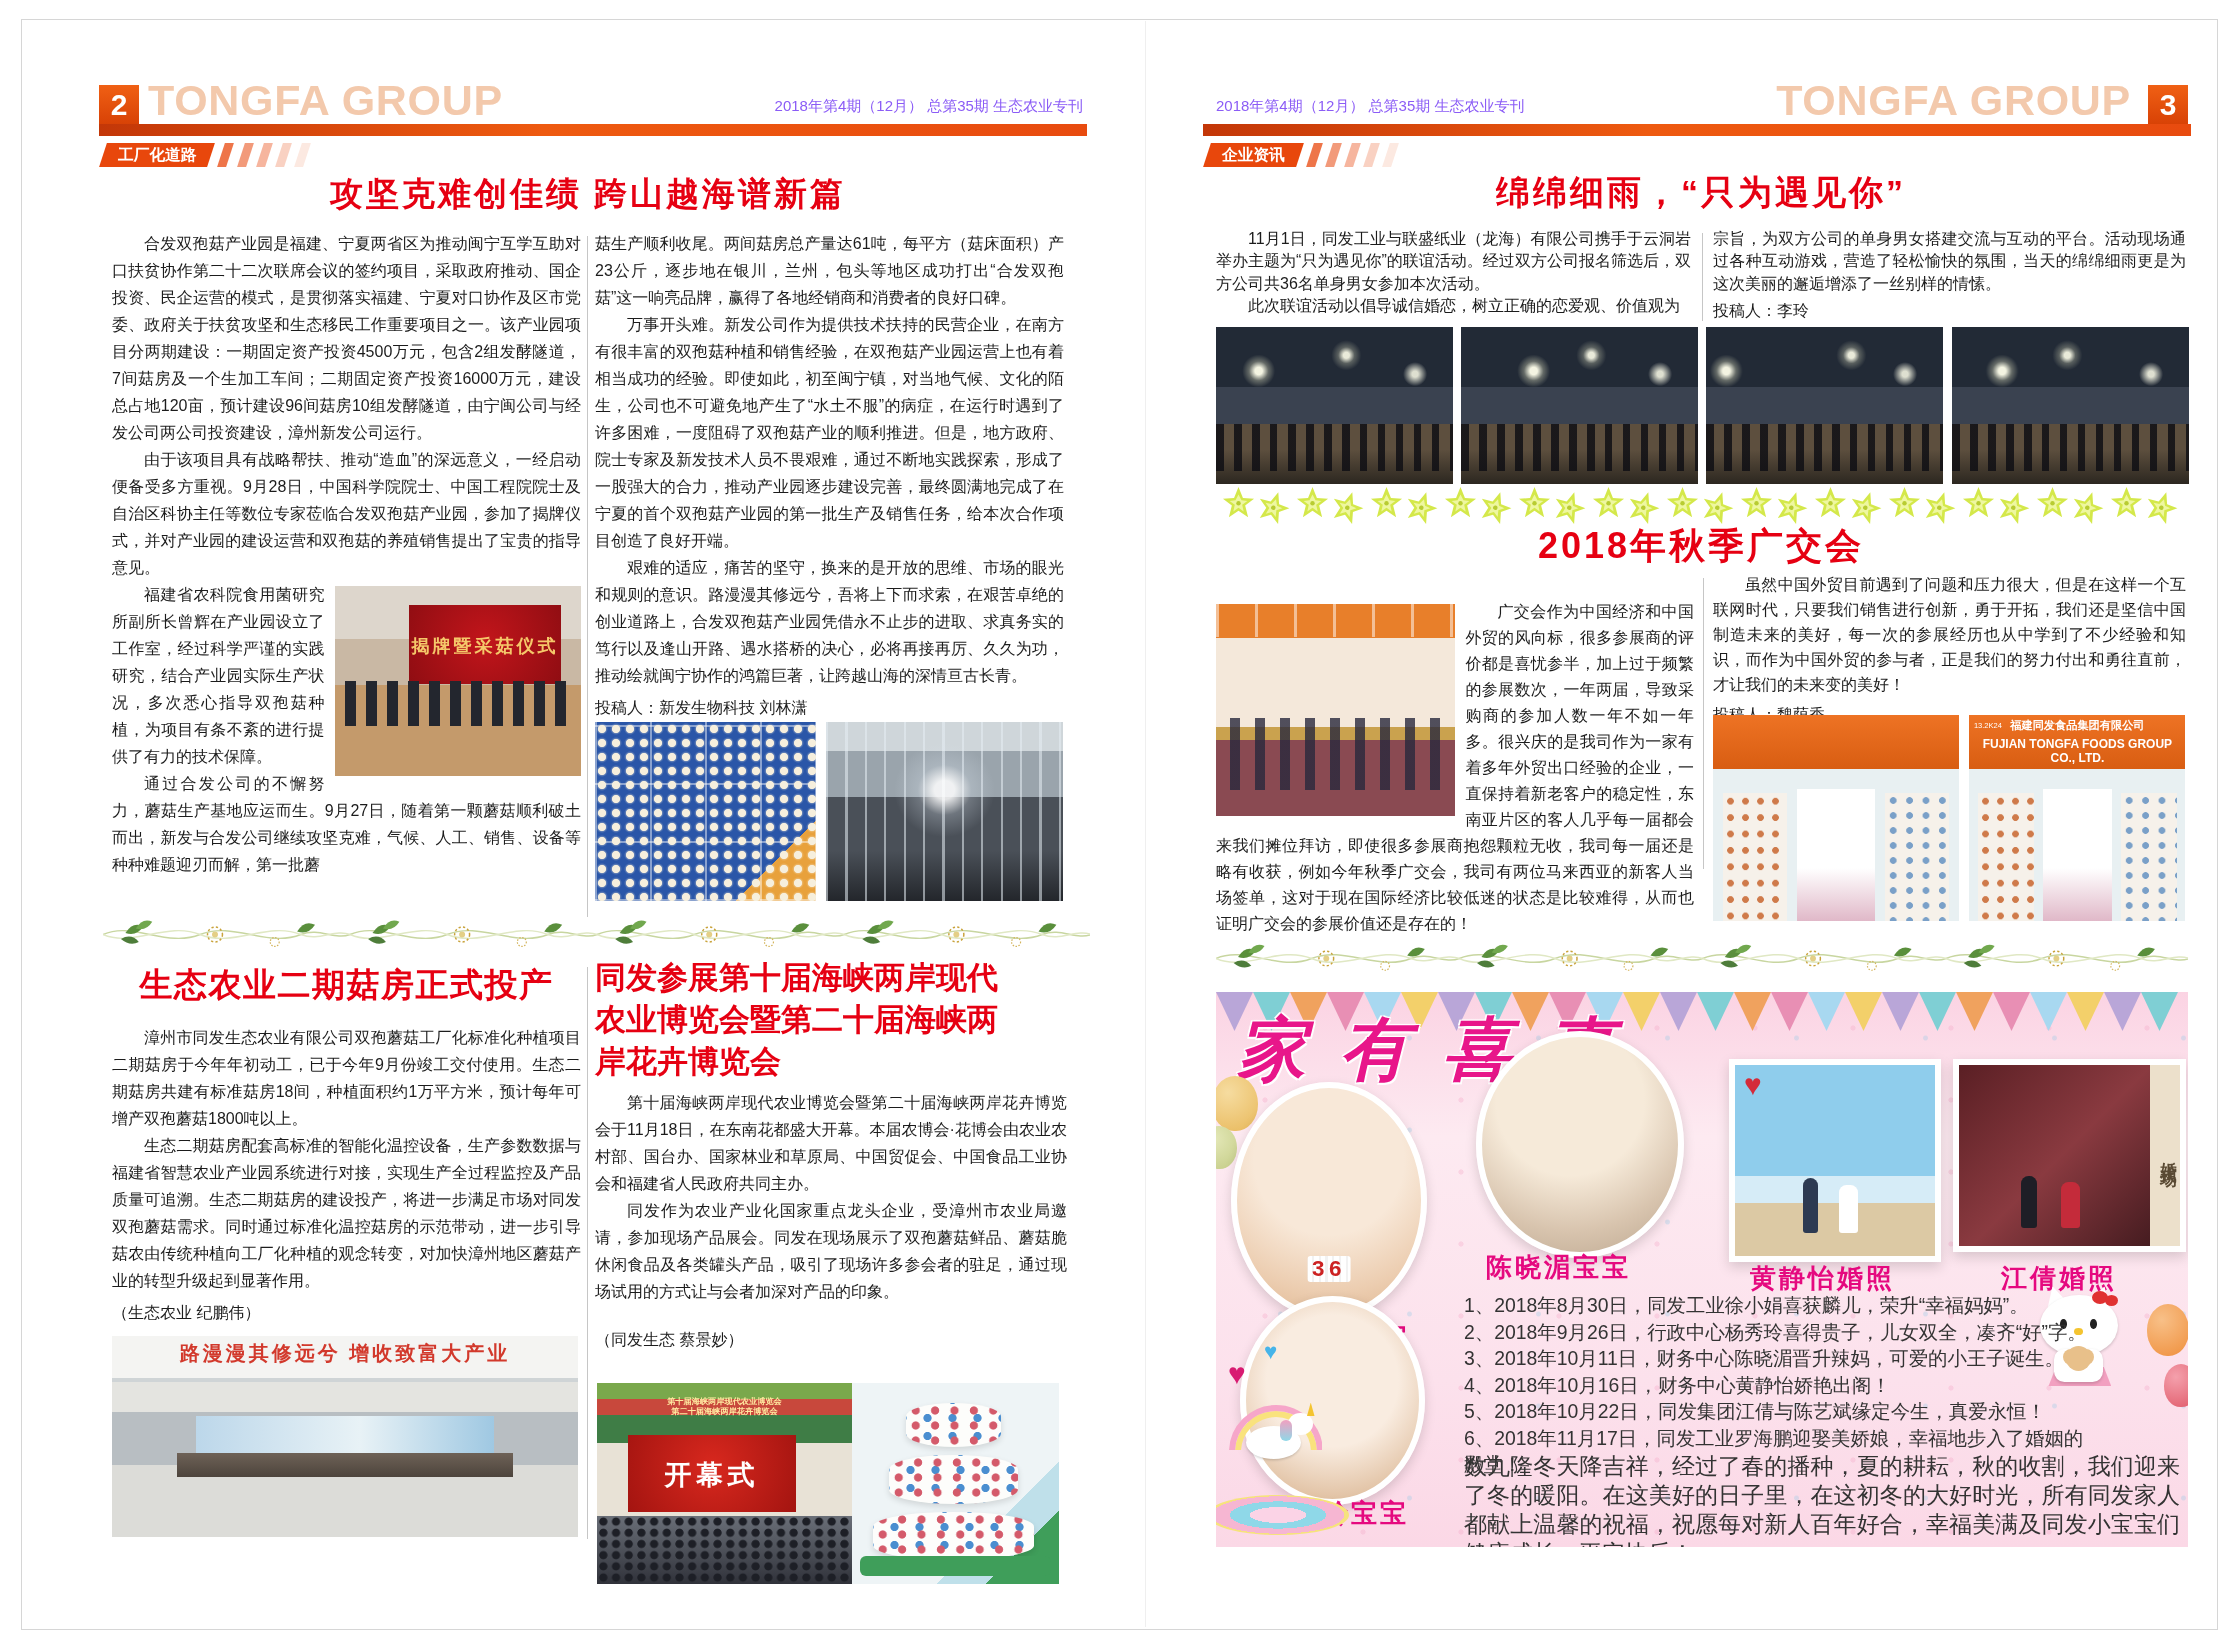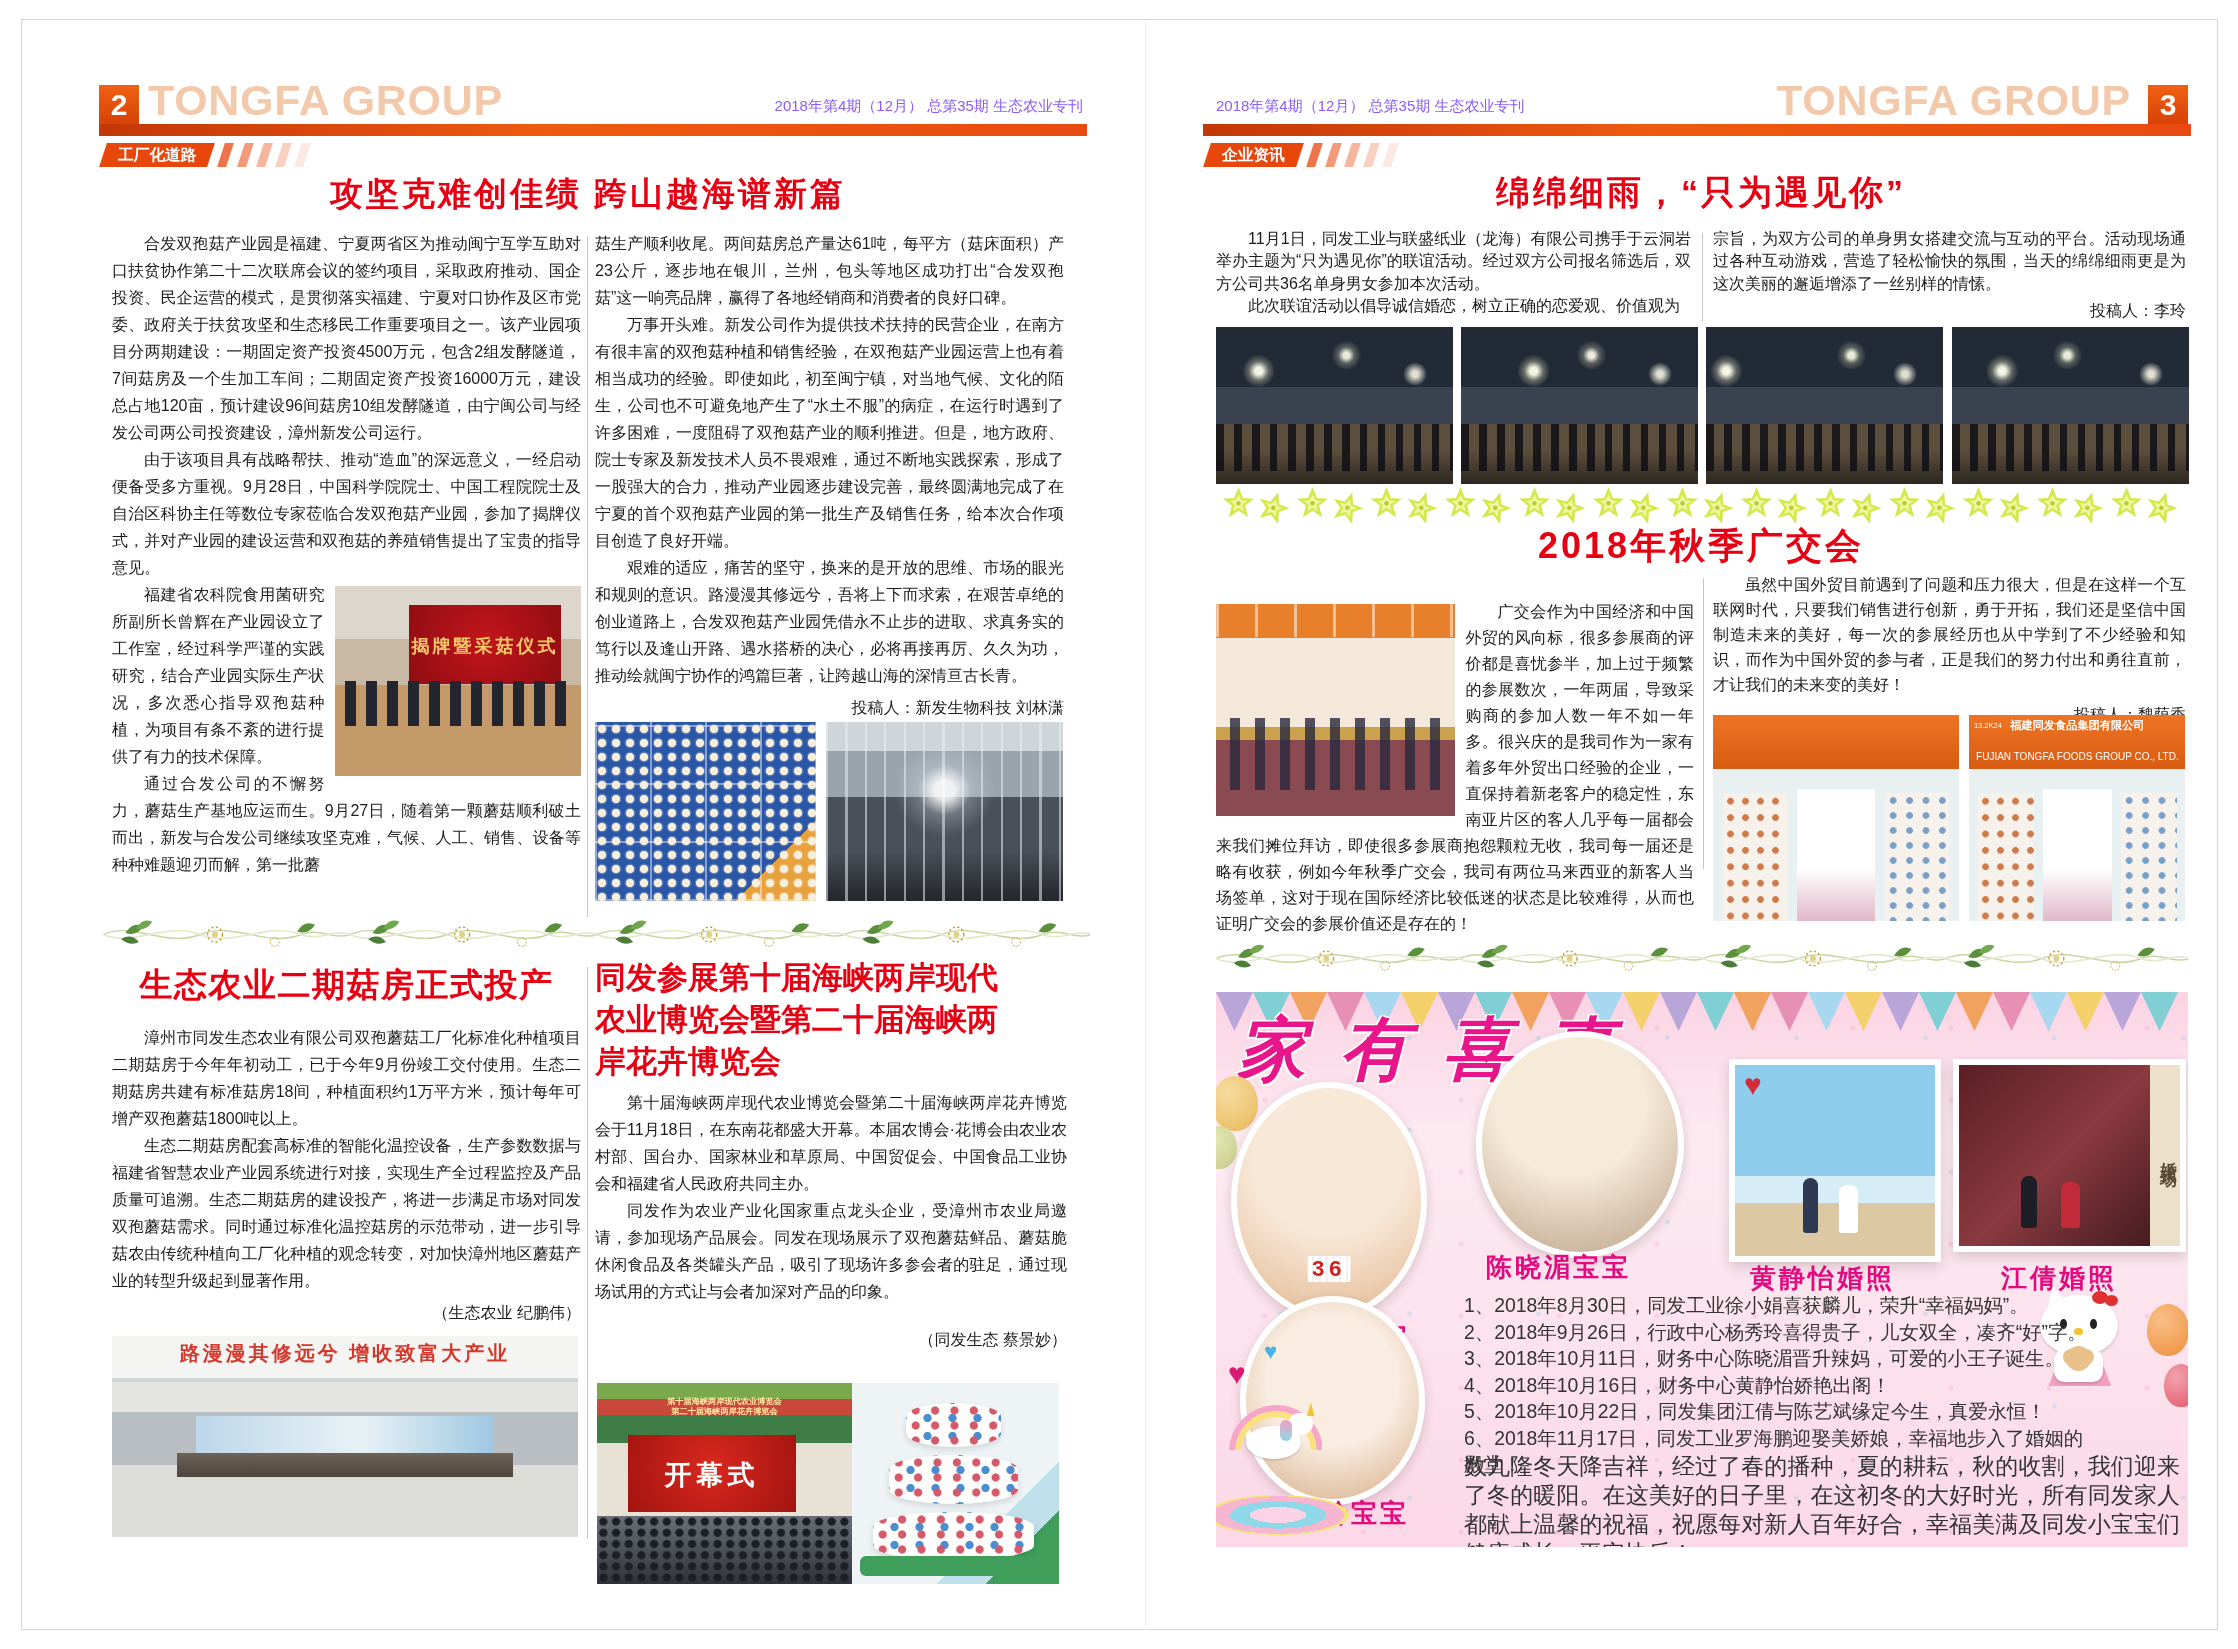--- a/index.html
+++ b/index.html
@@ -19,21 +19,21 @@
          padding:0 15px;transform:skewX(-18deg);display:inline-block;}
   .badge>span{display:inline-block;transform:skewX(18deg);}
   .stripe{display:inline-block;width:9px;height:24px;background:#e8470c;transform:skewX(-18deg);margin-left:6.7px;vertical-align:top;}
 
   .rtitle{color:#e60012;font-weight:bold;text-align:center;}
   .rtitle-left{color:#e60012;font-weight:bold;}
 
   .bodycol{font-size:16px;line-height:27px;text-align:justify;color:#1c1c1c;}
   .bodycol p{margin:0;text-indent:2em;}
   .bodycol p.noind{text-indent:0;}
-  .byline{text-align:right;text-indent:0 !important;margin-top:4.5px !important;}
+  .byline{text-indent:0 !important;margin-top:4.5px !important;}
   .vline{width:0.7px;background:#c6c6c6;}
 
   .photo{position:relative;overflow:hidden;background:#ddd;}
   .ph-build{float:left;width:228px;height:187px;margin:4.5px 10.4px 4.5px 0;}
   .ph-cer{float:right;width:246px;height:190px;margin:4.5px 0 4.5px 10.4px;}
   .ph-booth{float:left;width:239px;height:212px;margin:4.5px 10.4px 4.5px 0;}
 
   .build-bg{background:linear-gradient(180deg,#8ec6e8 0%,#cfe8f5 30%,#d7dee2 32%,#cdd6da 78%,#b9c4ca 78%,#e3e8ea 100%);}
   .build-grid{position:absolute;left:0;top:30%;width:100%;height:70%;
      background:repeating-linear-gradient(90deg,rgba(120,135,145,.35) 0 1.5px,transparent 1.5px 31px),
@@ -88,21 +88,21 @@
 
   .ph-fair{background:linear-gradient(180deg,#e87f2a 0 16%,#f4e8da 16% 58%,#caa24e 58% 64%,#8a4a52 64% 100%);}
   .fair-panels{position:absolute;left:0;top:0;width:100%;height:16%;
      background:repeating-linear-gradient(90deg,rgba(255,255,255,.5) 0 3px,transparent 3px 39px);}
   .fair-people{position:absolute;left:6%;bottom:12%;width:88%;height:34%;
      background:repeating-linear-gradient(90deg,rgba(40,40,60,.8) 0 9.7px,transparent 9.7px 25px);}
   .ph-boothA,.ph-boothB{background:linear-gradient(180deg,#f3ede4 0 12%,#e8f0f2 12% 100%);}
   .booth-sign{position:absolute;left:0;top:0;width:100%;height:26%;background:linear-gradient(180deg,#ee7324,#d85d12);
      color:#fff;text-align:center;padding-top:3px;box-sizing:border-box;}
   .booth-sign .cn{font-size:11.2px;font-weight:bold;display:block;}
-  .booth-sign .en{font-size:10px;display:block;margin-top:18px;}
+  .booth-sign .en{font-size:12px;display:block;margin-top:4px;font-weight:bold;}
   .booth-sign .code{position:absolute;left:4.5px;top:6px;font-size:7.5px;}
   .booth-aisle{position:absolute;left:34%;bottom:0;width:32%;height:64%;background:linear-gradient(180deg,#fff 0 60%,#e0b8c8 100%);}
   .booth-shelves{position:absolute;left:4%;bottom:0;width:26%;height:62%;
      background:radial-gradient(circle,#cf7a4a 0 3px,transparent 3.7px),#f6f1ea;background-size:15px 16.4px;}
   .booth-shelvesR{position:absolute;right:4%;bottom:0;width:26%;height:62%;
      background:radial-gradient(circle,#7aa0c8 0 3px,transparent 3.7px),#f6f1ea;background-size:16.4px 15px;}
 
   
   .garland{display:block;}
 

